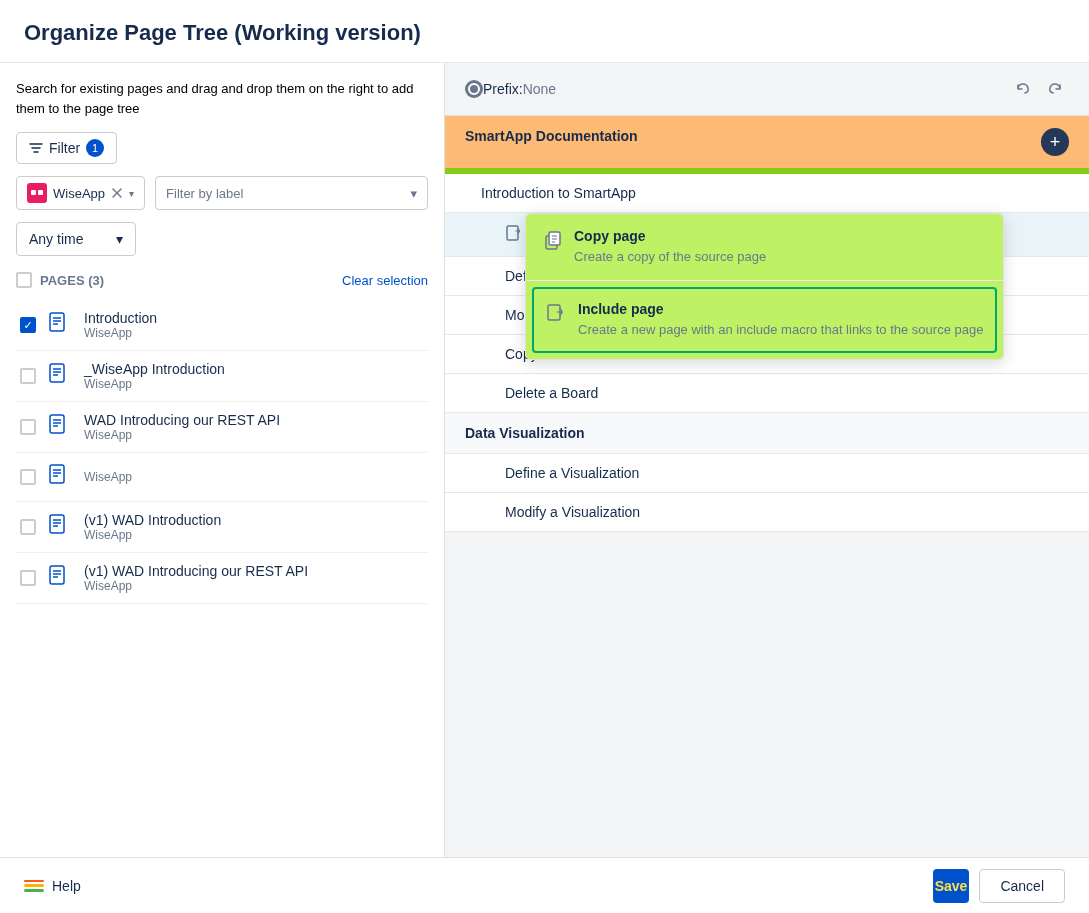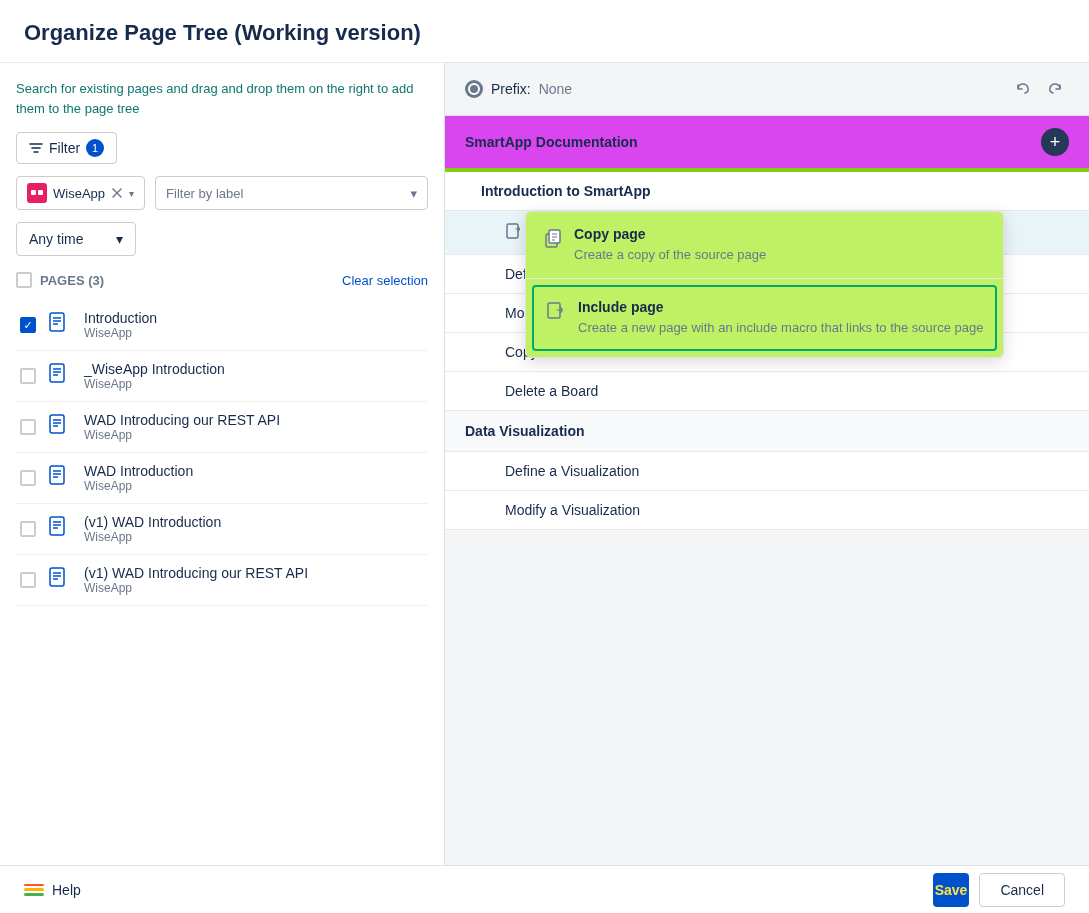--- a/index.html
+++ b/index.html
@@ -6,21 +6,21 @@
     body { font-family: -apple-system, BlinkMacSystemFont, 'Segoe UI', sans-serif; background: #fff; color: #172b4d; font-size: 14px; width: 1089px; height: 913px; overflow: hidden; }
 
     .main-container { display: flex; flex-direction: column; height: 100%; }
     .header { padding: 20px 24px 16px; border-bottom: 1px solid #e8e8e8; }
     .header h1 { font-size: 22px; font-weight: 700; color: #172b4d; }
 
     .content-area { display: flex; flex: 1; overflow: hidden; }
 
     
     .left-panel { width: 445px; border-right: 1px solid #e0e0e0; display: flex; flex-direction: column; padding: 16px; background: #fff; }
-    .left-panel .hint { font-size: 13px; color: #0f766e; margin-bottom: 14px; line-height: 1.5; }
+    .left-panel .hint { font-size: 13px; color: #000000; margin-bottom: 14px; line-height: 1.5; }
     .search-row { display: flex; align-items: center; gap: 10px; margin-bottom: 12px; }
     .search-box { display: flex; align-items: center; border: 1px solid #ccc; border-radius: 4px; padding: 6px 10px; flex: 1; gap: 8px; }
     .search-box input { border: none; outline: none; font-size: 14px; flex: 1; color: #172b4d; }
     .search-icon-btn { color: #6b778c; cursor: pointer; }
     .filter-btn { display: flex; align-items: center; gap: 6px; padding: 6px 12px; border: 1px solid #ccc; border-radius: 4px; cursor: pointer; color: #172b4d; background: #fff; font-size: 14px; }
     .filter-badge { background: #0052cc; color: #fff; border-radius: 50%; width: 18px; height: 18px; display: flex; align-items: center; justify-content: center; font-size: 11px; }
 
     .filter-row { display: flex; gap: 10px; margin-bottom: 12px; }
     .space-filter { display: flex; align-items: center; gap: 6px; padding: 6px 10px; border: 1px solid #ccc; border-radius: 4px; cursor: pointer; background: #fff; font-size: 13px; color: #172b4d; }
     .space-icon { width: 20px; height: 20px; background: #e91e63; border-radius: 3px; display: flex; align-items: center; justify-content: center; color: white; font-size: 10px; font-weight: bold; flex-shrink: 0; }
@@ -44,30 +44,30 @@
     .page-icon { width: 28px; height: 28px; flex-shrink: 0; color: #0052cc; }
     .page-icon svg { width: 24px; height: 24px; }
     .page-info { flex: 1; }
     .page-name { font-size: 14px; color: #172b4d; font-weight: 500; }
     .page-space { font-size: 12px; color: #6b778c; }
 
     
     .right-panel { flex: 1; background: #f4f5f7; overflow-y: auto; position: relative; }
 
     .top-bar { display: flex; align-items: center; justify-content: space-between; padding: 12px 20px; background: #f4f5f7; border-bottom: 1px solid #e0e0e0; }
-    .prefix-area { display: flex; align-items: center; gap: 8px; font-size: 14px; color: #6b778c; }
+    .prefix-area { display: flex; align-items: center; font-size: 14px; color: #6b778c; }
     .prefix-circle { width: 18px; height: 18px; border-radius: 50%; background: #6b778c; display: flex; align-items: center; justify-content: center; }
     .prefix-circle-inner { width: 12px; height: 12px; border-radius: 50%; border: 2px solid white; }
     .prefix-label { font-weight: 500; color: #172b4d; }
     .prefix-value { color: #6b778c; }
     .undo-redo { display: flex; gap: 4px; }
     .icon-btn { width: 28px; height: 28px; border: none; background: transparent; cursor: pointer; border-radius: 4px; display: flex; align-items: center; justify-content: center; color: #6b778c; font-size: 16px; }
 
     .tree-container { background: #fff; margin: 0; }
-    .section-header { display: flex; align-items: center; justify-content: space-between; padding: 12px 20px; border-bottom: 4px solid #84cc16; background: #d946ef; }
+    .section-header { display: flex; align-items: flex-start; justify-content: space-between; padding: 12px 20px; border-bottom: 6px solid #84cc16; background: #fdba74; }
     .section-header-text { font-size: 14px; font-weight: 600; color: #172b4d; }
     .add-btn { width: 28px; height: 28px; border-radius: 50%; background: #253858; color: white; border: none; cursor: pointer; display: flex; align-items: center; justify-content: center; font-size: 18px; line-height: 1; }
 
     .tree-item { display: flex; align-items: center; padding: 11px 20px 11px 40px; border-bottom: 1px solid #e8e8e8; background: #fff; font-size: 14px; color: #172b4d; cursor: pointer; position: relative; }
 
     .dropdown-trigger { display: flex; align-items: center; gap: 8px; padding: 11px 20px 11px 40px; border-bottom: 1px solid #e8e8e8; background: #e8f4f8; cursor: pointer; position: relative; }
     .page-type-icon { color: #6b778c; }
 
     
     .dropdown-menu { position: absolute; left: 70px; top: 80px; background: #bef264; border: 1px solid #e0e0e0; border-radius: 6px; box-shadow: 0 4px 16px rgba(0,0,0,0.15); z-index: 100; min-width: 340px; overflow: hidden; }
@@ -75,21 +75,21 @@
     .dropdown-item:last-child { border-bottom: none; }
     .dropdown-item.selected { border: 2px solid #00a86b; border-radius: 4px; margin: 6px; padding: 12px 12px; }
     .dropdown-item-icon { color: #6b778c; flex-shrink: 0; margin-top: 2px; }
     .dropdown-item-content {}
     .dropdown-item-title { font-size: 14px; font-weight: 600; color: #172b4d; margin-bottom: 4px; }
     .dropdown-item-desc { font-size: 13px; color: #6b778c; line-height: 1.4; }
 
     .subsection-header { padding: 12px 20px 12px 20px; background: #f8f9fb; border-bottom: 1px solid #e8e8e8; font-size: 14px; font-weight: 600; color: #172b4d; }
 
     
-    .footer { display: flex; align-items: center; justify-content: space-between; padding: 12px 24px; border-top: 1px solid #e0e0e0; background: #fff; height: 48px; gap: 44px; }
+    .footer { display: flex; align-items: center; justify-content: space-between; padding: 12px 24px; border-top: 1px solid #e0e0e0; background: #fff; height: 56px; gap: 44px; }
     .help-btn { display: flex; align-items: center; gap: 8px; cursor: pointer; color: #172b4d; font-size: 14px; }
     .help-icon { width: 20px; height: 12px; display: flex; flex-direction: column; gap: 2px; }
     .help-icon span { display: block; height: 3px; border-radius: 2px; }
     .help-icon span:nth-child(1) { background: #ff5722; width: 20px; }
     .help-icon span:nth-child(2) { background: #ffb300; width: 20px; }
     .footer-actions { display: flex; gap: 10px; }
     .btn-save { background: #0052cc; color: #fde047; border: none; border-radius: 4px; padding: 8px 2px; font-size: 14px; font-weight: 700; cursor: pointer; }
     .btn-cancel { background: transparent; color: #172b4d; border: 1px solid #ccc; border-radius: 4px; padding: 8px 20px; font-size: 14px; cursor: pointer; }
 
     .relative { position: relative; }
@@ -206,21 +206,20 @@
           <div class="page-checkbox"></div>
           <div class="page-icon">
             <svg viewBox="0 0 24 24" fill="none" stroke="#0052cc" stroke-width="1.5">
               <rect x="4" y="2" width="14" height="18" rx="2"></rect>
               <line x1="7" y1="7" x2="15" y2="7"></line>
                 <line x1="7" y1="10" x2="15" y2="10"></line>
                 <line x1="7" y1="13" x2="12" y2="13"></line>
             </svg>
           </div>
           <div class="page-info">
-            <div class="page-name">WAD Introduction</div>
             <div class="page-space">WiseApp</div>
           </div>
         </div>
         <div class="page-item">
           <div class="page-checkbox"></div>
           <div class="page-icon">
             <svg viewBox="0 0 24 24" fill="none" stroke="#0052cc" stroke-width="1.5">
               <rect x="4" y="2" width="14" height="18" rx="2"></rect>
               <line x1="7" y1="7" x2="15" y2="7"></line>
                 <line x1="7" y1="10" x2="15" y2="10"></line>
@@ -276,21 +275,21 @@
         </div>
       </div>
 
       <div class="tree-container">
 
         <div class="section-header">
           <span class="section-header-text">SmartApp Documentation</span>
           <button class="add-btn">+</button>
         </div>
 
-        <div class="tree-item" style="padding-left: 36px; font-weight: 700;">
+        <div class="tree-item" style="padding-left: 36px; font-weight: 400;">
           Introduction to SmartApp
         </div>
 
         <div class="relative">
           <div class="dropdown-trigger" style="padding-left: 60px; gap: 6px; background: #e8f4f8; border-bottom: 1px solid #e8e8e8;">
             <span class="page-type-icon">
               <svg width="18" height="18" viewBox="0 0 18 18" fill="none">
                 <rect x="2" y="2" width="11" height="14" rx="1.5" stroke="#6b778c" stroke-width="1.5"></rect>
                 <path d="M13 5 Q16 7 13 9" stroke="#6b778c" stroke-width="1.2" fill="none" stroke-linecap="round"></path>
                 <path d="M11 7 L14 7" stroke="#6b778c" stroke-width="1.2" stroke-linecap="round"></path>

